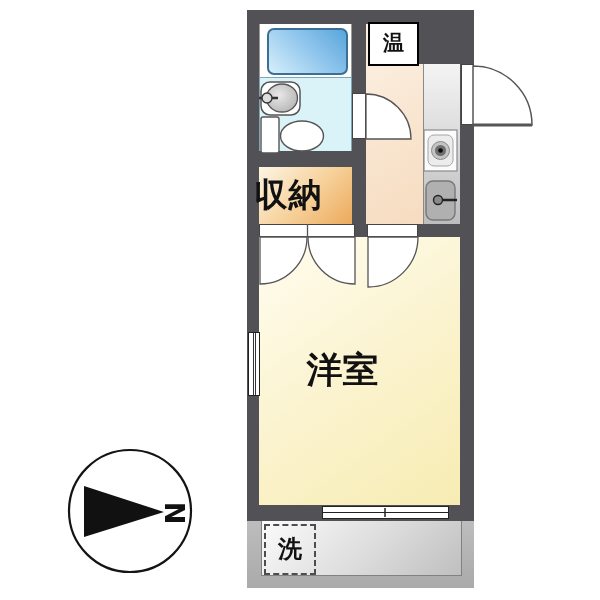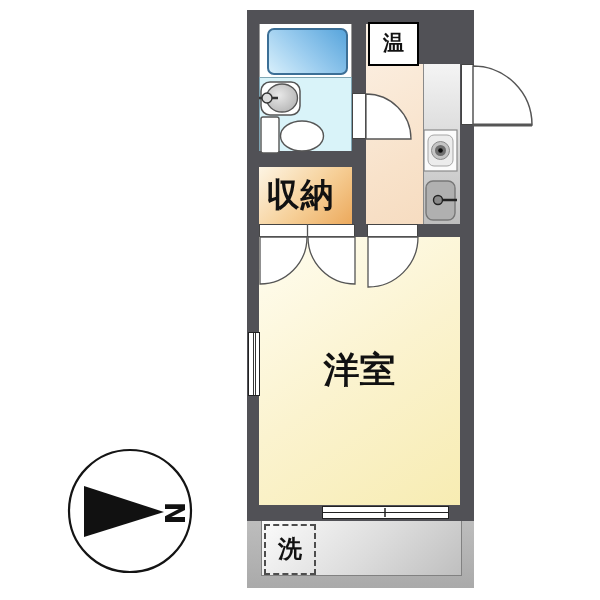--- a/index.html
+++ b/index.html
@@ -89,24 +89,24 @@
     <circle cx="440.5" cy="150.5" r="2.3" fill="#0a0a0a"></circle>
 
     <rect x="426" y="181" width="29" height="39" rx="7" fill="#b0b0b0" stroke="#777" stroke-width="1.4"></rect>
     <line x1="438" y1="200" x2="457" y2="200" stroke="#222" stroke-width="2.5"></line>
     <circle cx="438" cy="200" r="4.5" fill="#8a8a8a" stroke="#222" stroke-width="1.4"></circle>
 
     <circle cx="130" cy="511" r="61" fill="#ffffff" stroke="#141414" stroke-width="2.2"></circle>
     <polygon points="84,486 84,537 164,512" fill="#111111"></polygon>
   </svg>
 
-  <div class="abs lbl" style="left:259px;top:328px;width:201px;height:84px;font-size:36px;font-weight:600;flex-direction:column;">
+  <div class="abs lbl" style="left:242px;top:328px;width:201px;height:84px;font-size:36px;font-weight:600;flex-direction:column;">
     <span>洋室</span>
   </div>
-  <div class="abs lbl" style="left:254px;top:167px;width:93px;height:57px;font-size:33px;font-weight:600;letter-spacing:1px;">
+  <div class="abs lbl" style="left:242px;top:167px;width:93px;height:57px;font-size:33px;font-weight:600;letter-spacing:1px;">
       <span>収納</span>
     </div>
   <div class="abs lbl" style="left:264px;top:524px;width:52px;height:51px;font-size:24px;font-weight:600;">
       <span>洗</span>
     </div>
   <div class="abs lbl" style="left:158px;top:497px;width:32px;height:32px;font-size:27px;font-weight:700;transform:rotate(90deg);">
       <span>N</span>
     </div>
 
 </div>

